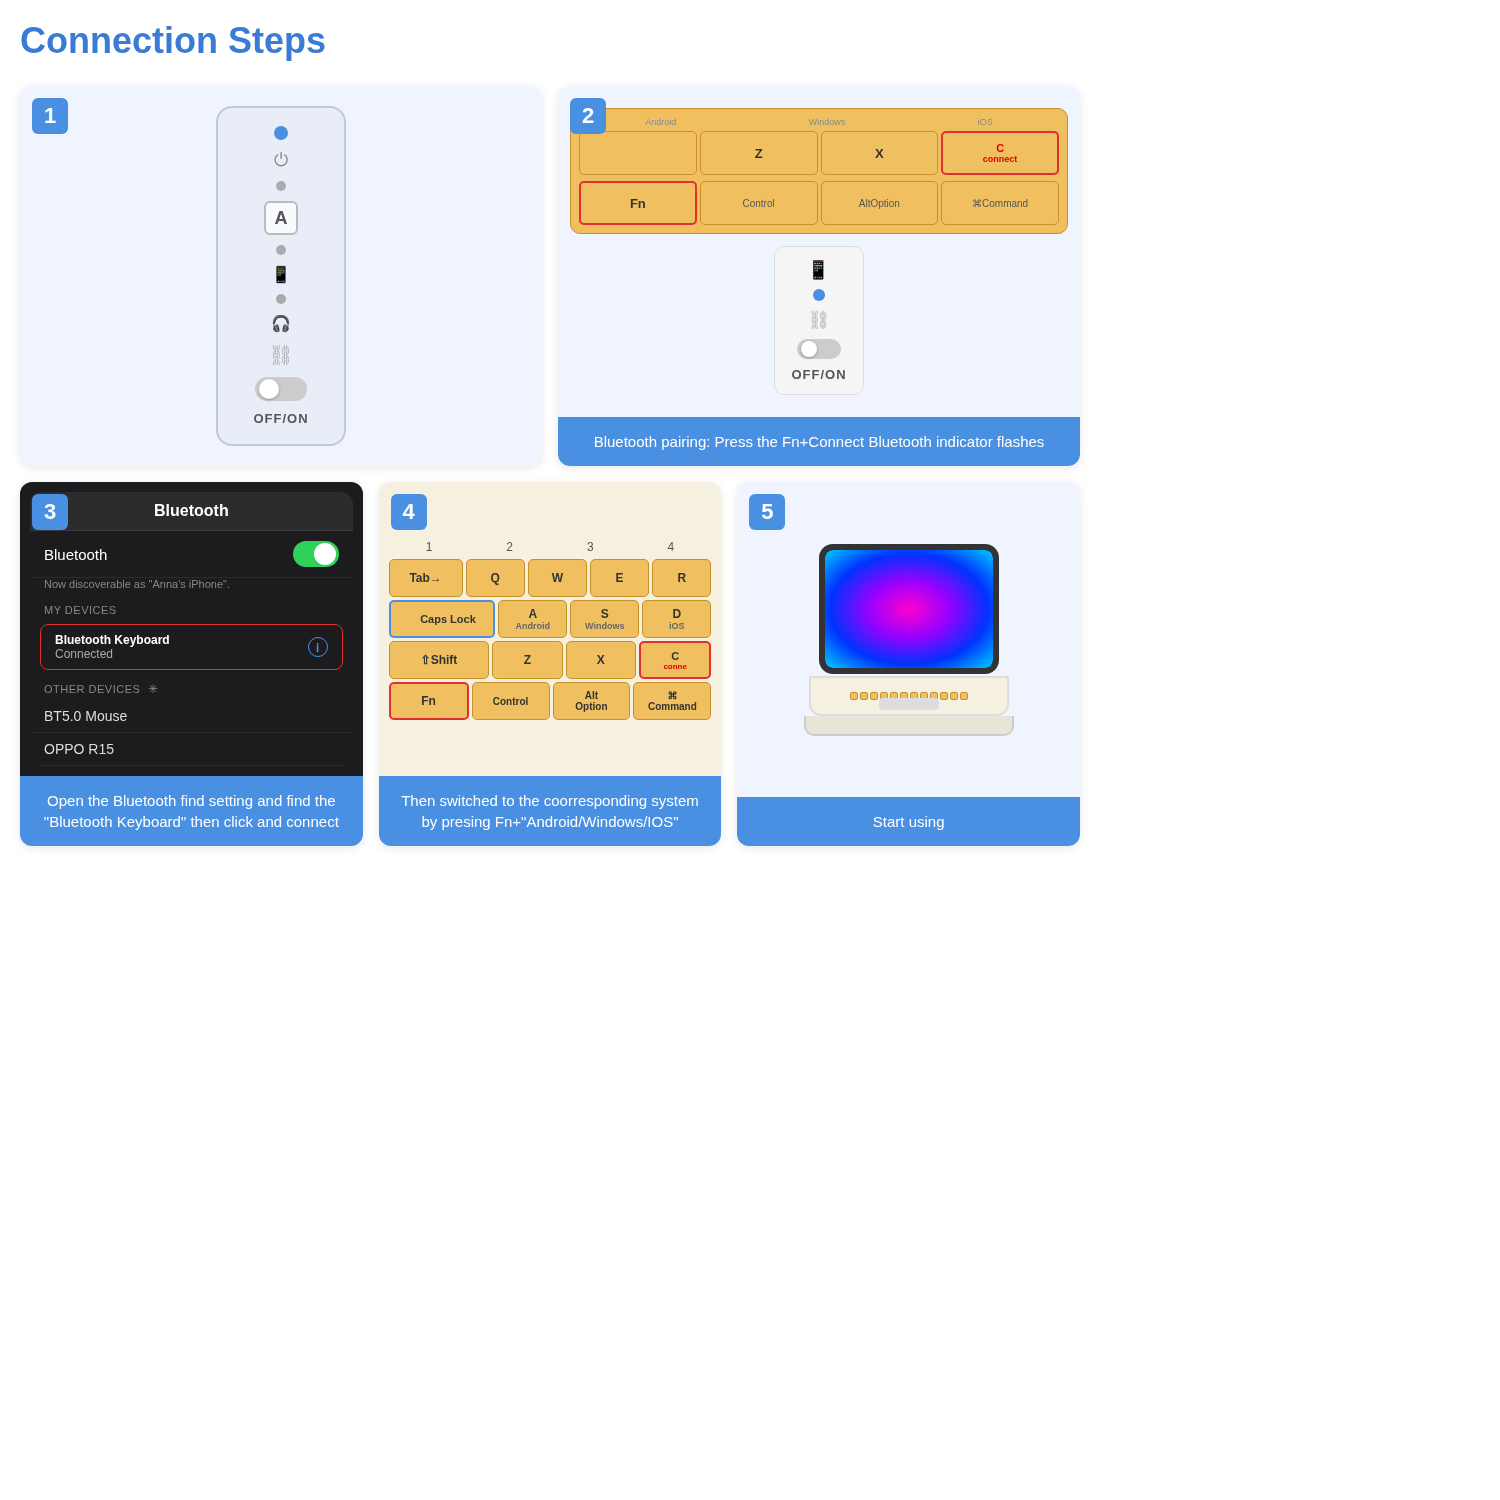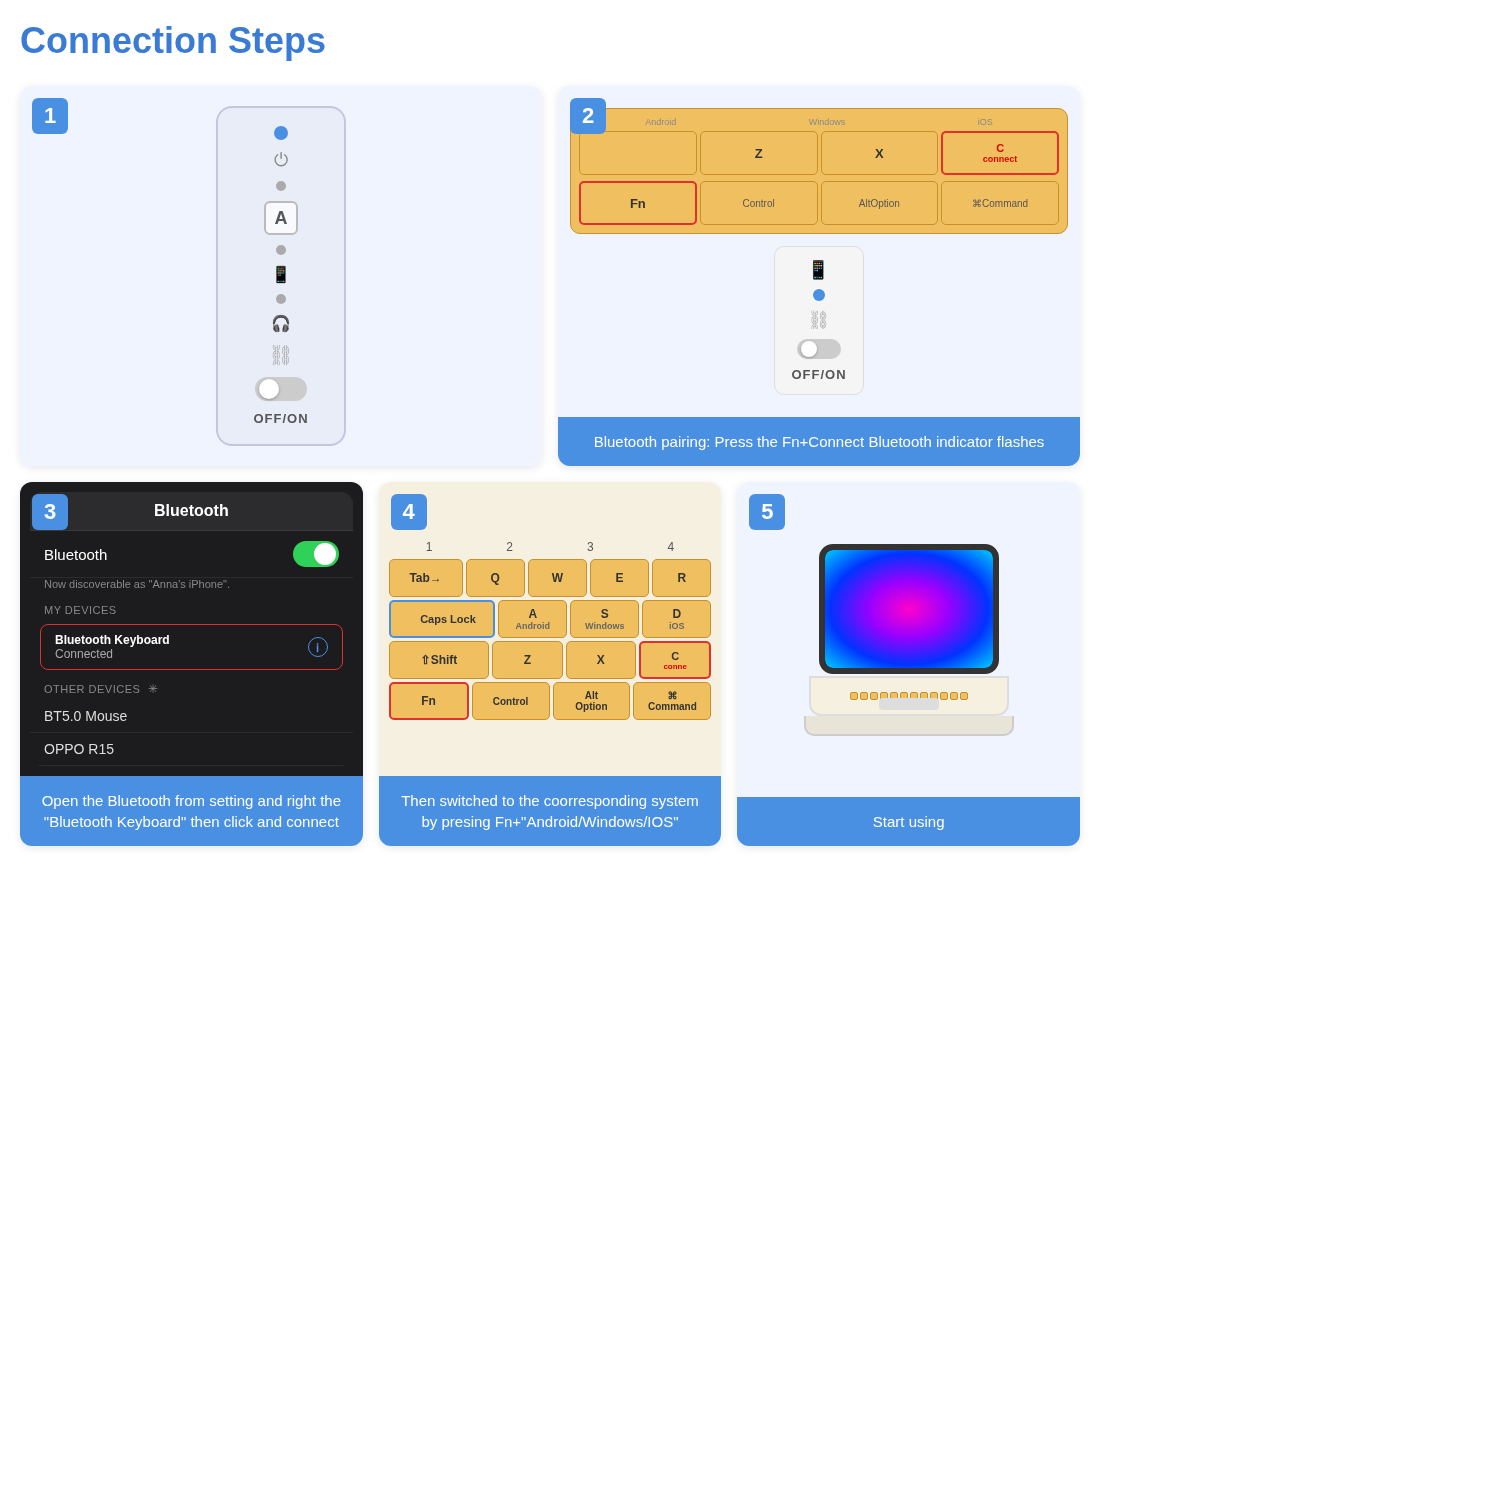--- a/index.html
+++ b/index.html
@@ -440,21 +440,21 @@
         </div>
         <div class="bt-other-row">
           <span>BT5.0 Mouse</span>
         </div>
         <div class="bt-other-row">
           <span>OPPO R15</span>
         </div>
       </div>
     </div>
     <div class="card-footer">
-      <span>Open the Bluetooth from setting and right the "Bluetooth Keyboard" then click and connect</span>
+      <span>Open the Bluetooth find setting and find the "Bluetooth Keyboard" then click and connect</span>
     </div>
   </div>
 
   <div class="card">
     <div class="card-image" style="padding:10px; background:#f5f0e0; flex-direction:column;">
       <div class="step-badge">4</div>
       <div class="kbd4-wrapper">
 
         <div class="kbd4-num-row">
           <span>1</span>

